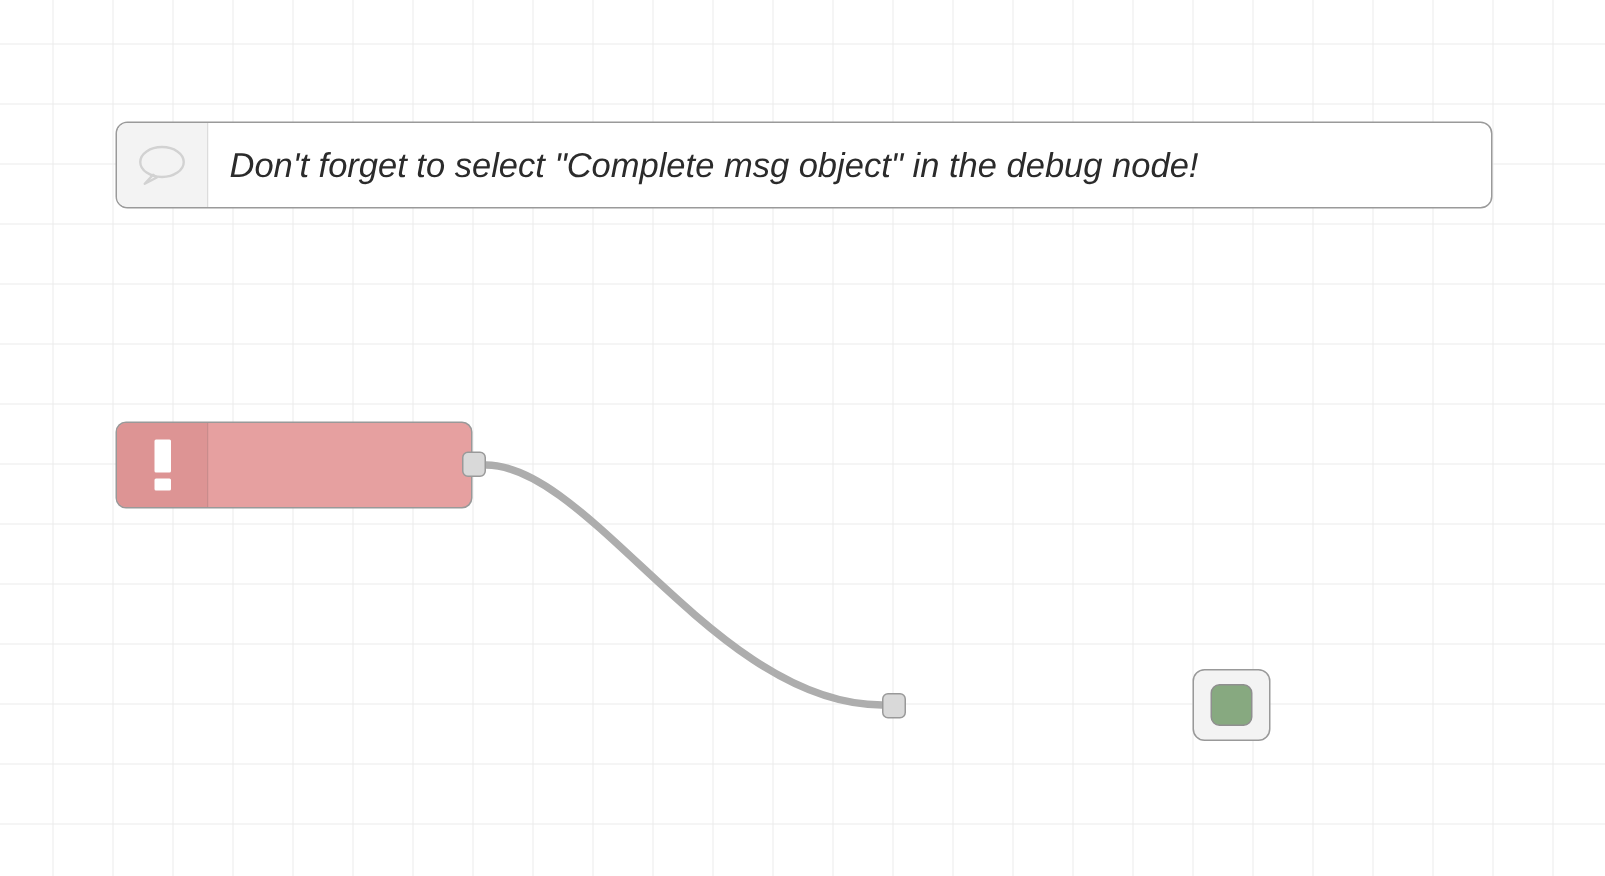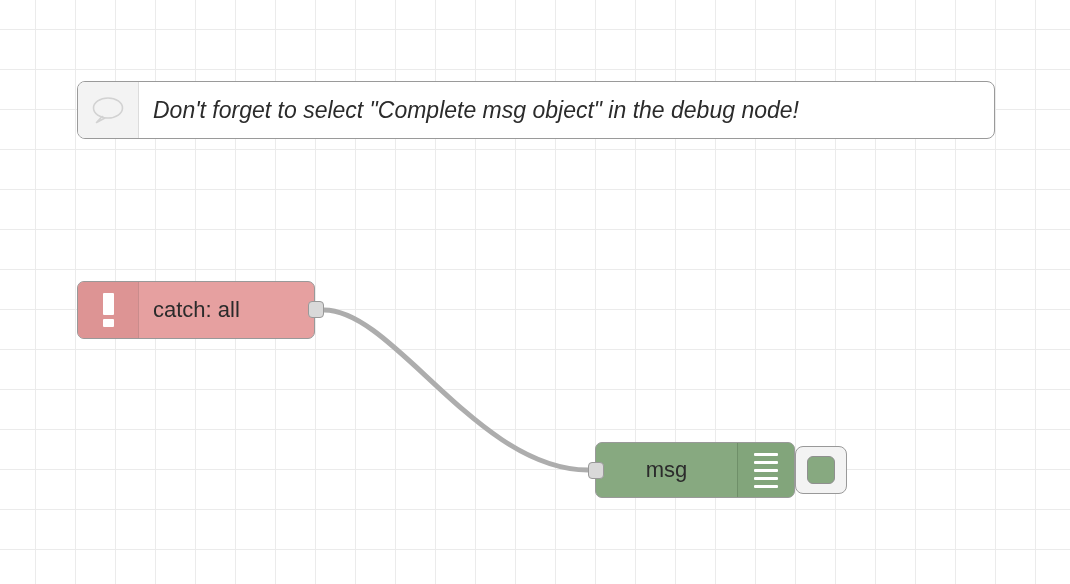--- a/index.html
+++ b/index.html
@@ -232,33 +232,22 @@
         <path d="M 11 21.5 L 5.5 27.5 L 13.5 23.3 Z" fill="none" stroke="#d2d2d2" stroke-width="1.6" stroke-linejoin="round"></path>
       </svg>
     </div>
     <div class="comment-label">Don't forget to select "Complete msg object" in the debug node!</div>
   </div>
 
   <div class="node catch-node">
     <div class="catch-icon-box">
       <div class="bang"></div>
     </div>
-    <div class="catch-label">catch: all</div>
   </div>
 
-  <div class="node debug-node">
-    <div class="debug-label">msg</div>
-    <div class="debug-icon-box">
-      <div class="debug-bar"></div>
-      <div class="debug-bar"></div>
-      <div class="debug-bar"></div>
-      <div class="debug-bar"></div>
-      <div class="debug-bar"></div>
-    </div>
-  </div>
 
   <div class="debug-button">
     <div class="debug-button-inner"></div>
   </div>
 
   <div class="port port-catch-out"></div>
   <div class="port port-debug-in"></div>
 
 </div>
 

